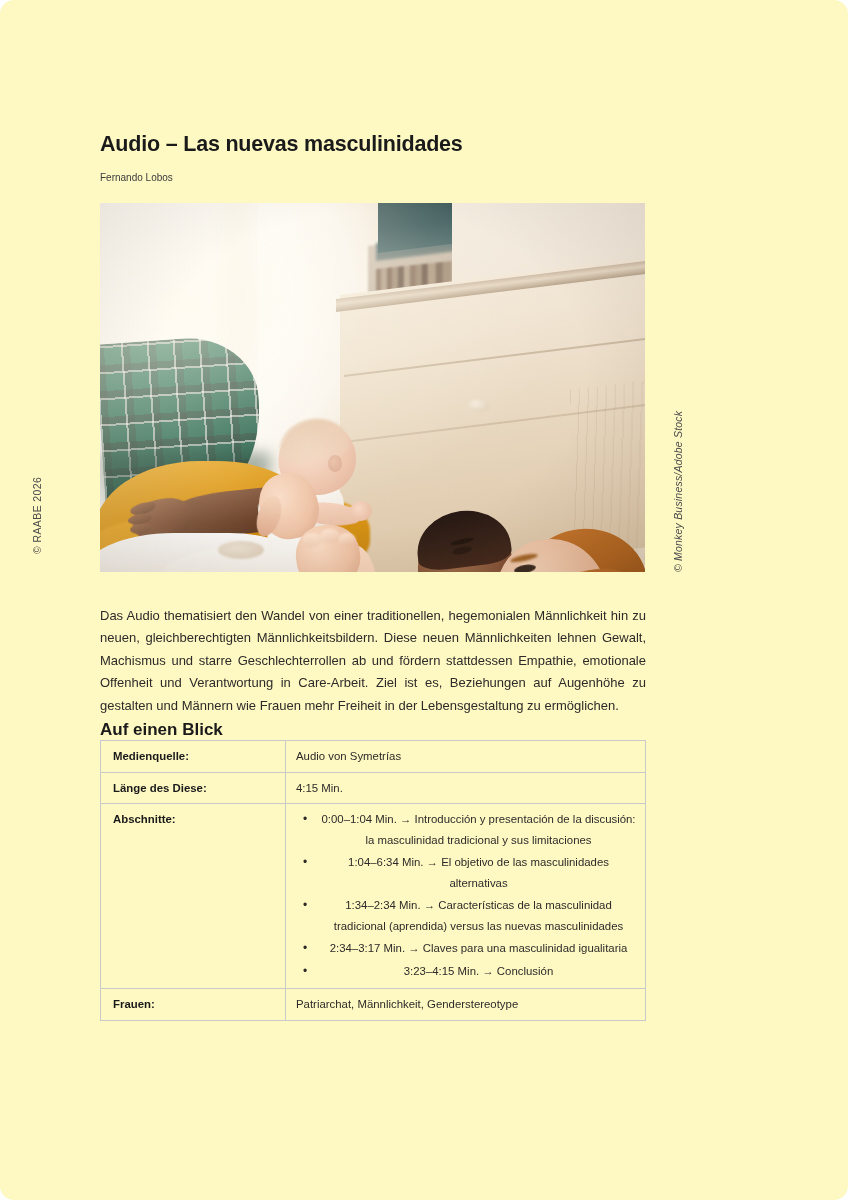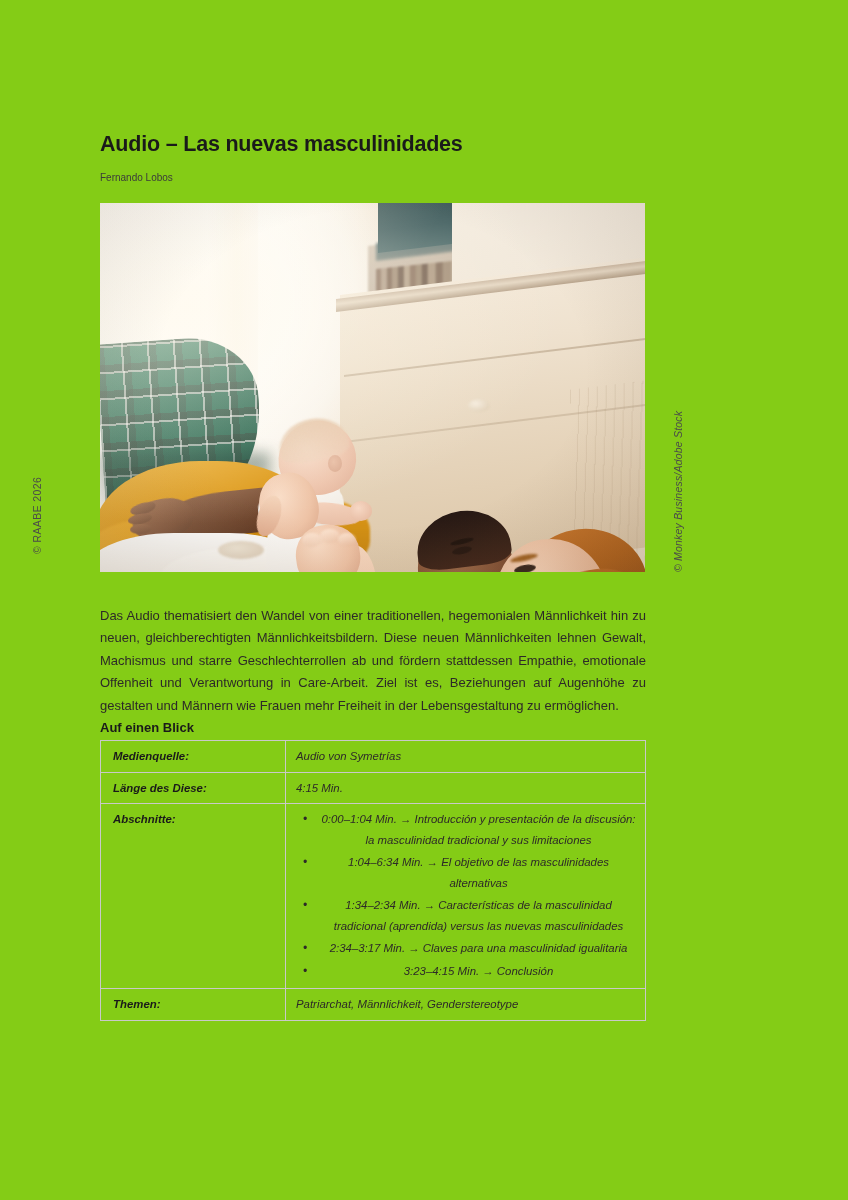--- a/index.html
+++ b/index.html
@@ -12,21 +12,22 @@
     height: 1200px;
     position: relative;
     font-family: "Liberation Sans", sans-serif;
     color: #231f20;
     overflow: hidden;
   }
 
   .page {
     position: absolute;
     inset: 0;
-    background: #84cc16;
+    background: #fef9c3;
+    border-radius: 14px;
   }
 
   
   .doc-title {
     position: absolute;
     left: 100px;
     top: 118px;
     width: 560px;
     font-size: 21.5px;
     font-weight: bold;
@@ -460,21 +461,21 @@
     line-height: 22.4px;
     color: #2d2a28;
     text-align: justify;
   }
 
   
   .section-head {
     position: absolute;
     left: 100px;
     top: 720px;
-    font-size: 13px;
+    font-size: 17px;
     font-weight: bold;
     color: #1a1a1a;
     text-align: right;
   }
 
   
   .info-table {
     position: absolute;
     left: 100px;
     top: 740px;
@@ -482,21 +483,20 @@
     border-collapse: collapse;
     table-layout: fixed;
     font-size: 11.4px;
     color: #2d2a28;
   }
   .info-table td {
     border: 1px solid #c9c9c9;
     vertical-align: top;
     padding: 5px 8px 5px 10px;
     line-height: 20.5px;
-    font-style: italic;
   }
   .info-table td.label {
     width: 164px;
     font-weight: bold;
     color: #1a1a1a;
     padding-left: 12px;
   }
   .info-table ul {
     margin: 0;
     padding: 0 0 0 22px;
@@ -619,19 +619,19 @@
           <ul>
             <li>0:00–1:04 Min. → Introducción y presentación de la discusión: la masculinidad tradicional y sus limitaciones</li>
             <li>1:04–6:34 Min. → El objetivo de las masculinidades alternativas</li>
             <li>1:34–2:34 Min. → Características de la masculinidad tradicional (aprendida) versus las nuevas masculinidades</li>
             <li>2:34–3:17 Min. → Claves para una masculinidad igualitaria</li>
             <li>3:23–4:15 Min. → Conclusión</li>
           </ul>
         </td>
       </tr>
       <tr>
-        <td class="label">Themen:</td>
+        <td class="label">Frauen:</td>
         <td>Patriarchat, Männlichkeit, Genderstereotype</td>
       </tr>
     </tbody>
   </table>
 
 </div>
 
 </body></html>

